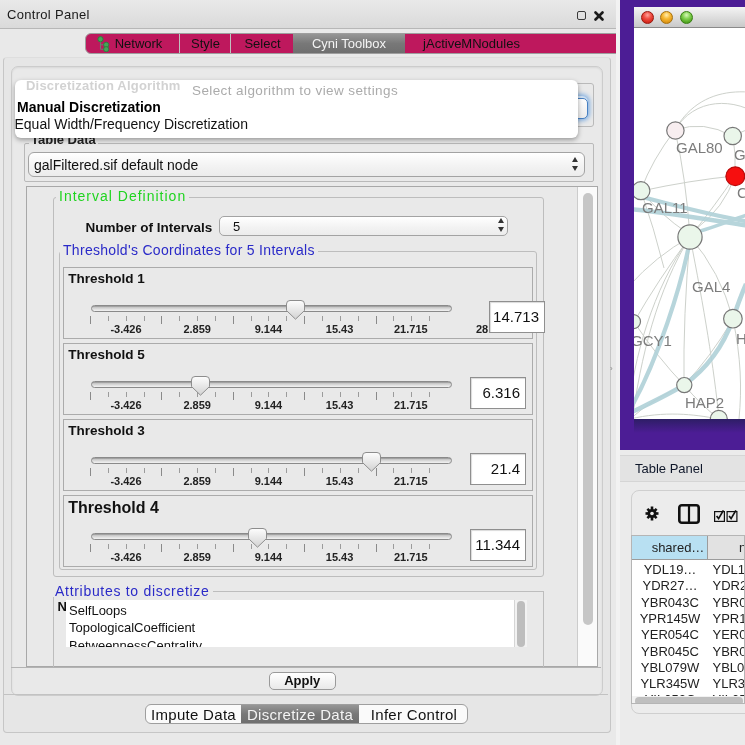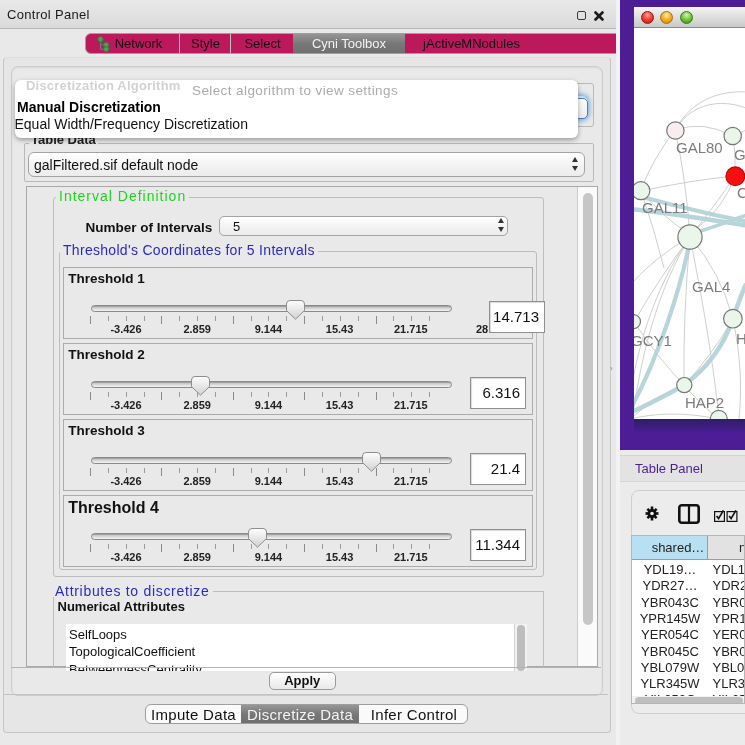--- a/index.html
+++ b/index.html
@@ -114,21 +114,21 @@
     <defs>
       <linearGradient id="thg" x1="0" y1="0" x2="0" y2="1">
         <stop offset="0" stop-color="#fdfdfd"></stop>
         <stop offset="1" stop-color="#d2d2d2"></stop>
       </linearGradient>
     </defs>
 </svg>
 <div class="abs vf" style="left:470px;top:300.90000000000003px;width:56px;height:32.5px;margin-left:19px;">14.713</div>
 
 <div class="abs tbox" style="left:63px;top:343.2px;width:470px;height:71.5px;"></div>
-<div class="abs bold" style="left:68.2px;top:346.7px;font-size:13.5px;color:#111;">Threshold 2</div>
+<div class="abs bold" style="left:68.2px;top:346.7px;font-size:13.5px;color:#111;">Threshold 5</div>
 <div class="abs track" style="left:91px;top:380.9px;width:361px;"></div>
 <div class="abs ticksMinor" style="left:90px;top:391.8px;width:357px;"></div>
 <div class="abs ticksMajor" style="left:90px;top:391.8px;width:357px;"></div>
 <div class="abs" style="left:90px;top:398.9px;width:357px;height:12px;">
     <span class="slab" style="left:0;">-3.426</span>
     <span class="slab" style="left:71.2px;">2.859</span>
     <span class="slab" style="left:142.4px;">9.144</span>
     <span class="slab" style="left:213.6px;">15.43</span>
     <span class="slab" style="left:284.8px;">21.715</span>
     <span class="slab" style="left:356px;">28</span>
@@ -170,21 +170,21 @@
     <span class="slab" style="left:356px;">28</span>
   </div>
 <svg class="abs" style="left:247.8px;top:528.0px;" width="19" height="20" viewBox="0 0 19 20">
   <path d="M4 0.5 H15 Q18.5 0.5 18.5 4 V10.5 L9.5 19.2 L0.5 10.5 V4 Q0.5 0.5 4 0.5 Z" fill="url(#thg)" stroke="#8d8d8d"></path>
 </svg>
 <div class="abs vf" style="left:470px;top:528.6px;width:56px;height:32.5px;">11.344</div>
 
 <div class="abs" style="left:52.5px;top:591px;width:491.5px;height:76px;border:1px solid #bdbdbd;border-bottom:none;box-sizing:border-box;"></div>
 <div class="abs gtitle" style="left:52px;top:585px;font-size:14px;letter-spacing:0.7px;color:#2a2ac8;">Attributes to discretize</div>
 <div class="abs bold" style="left:57.5px;top:599px;font-size:13px;color:#111;">Numerical Attributes</div>
-<div class="abs" style="left:66px;top:624px;width:461px;height:47px;background:#fff;overflow:hidden;">
+<div class="abs" style="left:66px;top:600px;width:461px;height:47px;background:#fff;overflow:hidden;">
   <div style="position:absolute;left:3px;top:2.5px;font-size:13px;color:#111;">SelfLoops</div>
   <div style="position:absolute;left:3px;top:20px;font-size:13px;color:#111;">TopologicalCoefficient</div>
   <div style="position:absolute;left:3px;top:37.5px;font-size:13px;color:#111;">BetweennessCentrality</div>
   <div style="position:absolute;right:0;top:0;width:12px;height:47px;background:#f2f2f2;border-left:1px solid #d5d5d5;"></div>
   <div style="position:absolute;right:2px;top:1px;width:8px;height:46px;background:#bdbdbd;border-radius:4px;"></div>
 </div>
 
 <div class="abs" style="left:11px;top:667px;width:590px;height:1px;background:#b3b3b3;"></div>
 <div class="abs" style="left:269px;top:672px;width:66.5px;height:18px;background:linear-gradient(#ffffff,#e9e9e9);border:1px solid #9a9a9a;border-radius:5px;box-sizing:border-box;text-align:center;font-size:13px;font-weight:bold;color:#111;line-height:16px;">Apply</div>
 
@@ -269,21 +269,21 @@
         <text x="-3" y="318.3">GCY1</text>
         <text x="102" y="315.5">H</text>
         <text x="51" y="380.4">HAP2</text>
       </g>
     </svg>
   </div>
 </div>
 
 <div class="abs" style="left:620px;top:450px;width:125px;height:295px;background:#ebebeb;"></div>
 <div class="abs" style="left:620px;top:455px;width:125px;height:27px;background:#e3e3e3;border-top:1px solid #d5d5d5;border-bottom:1px solid #d5d5d5;box-sizing:border-box;"></div>
-<div class="abs" style="left:635px;top:461px;font-size:13px;color:#4c1d95;">Table Panel</div>
+<div class="abs" style="left:635px;top:461px;font-size:13px;color:#0f172a;">Table Panel</div>
 
 <div class="abs" style="left:631px;top:490px;width:130px;height:222px;background:#ececec;border:1px solid #cfcfcf;border-radius:8px;"></div>
 
 <svg class="abs" style="left:644px;top:505px;" width="16" height="17" viewBox="0 0 16 17">
   <g stroke="#111" stroke-width="2.6">
     <line x1="8" y1="1.5" x2="8" y2="15.5"></line>
       <line x1="1.5" y1="8.5" x2="14.5" y2="8.5"></line>
     <line x1="3.4" y1="3.9" x2="12.6" y2="13.1"></line>
       <line x1="12.6" y1="3.9" x2="3.4" y2="13.1"></line>
   </g>

